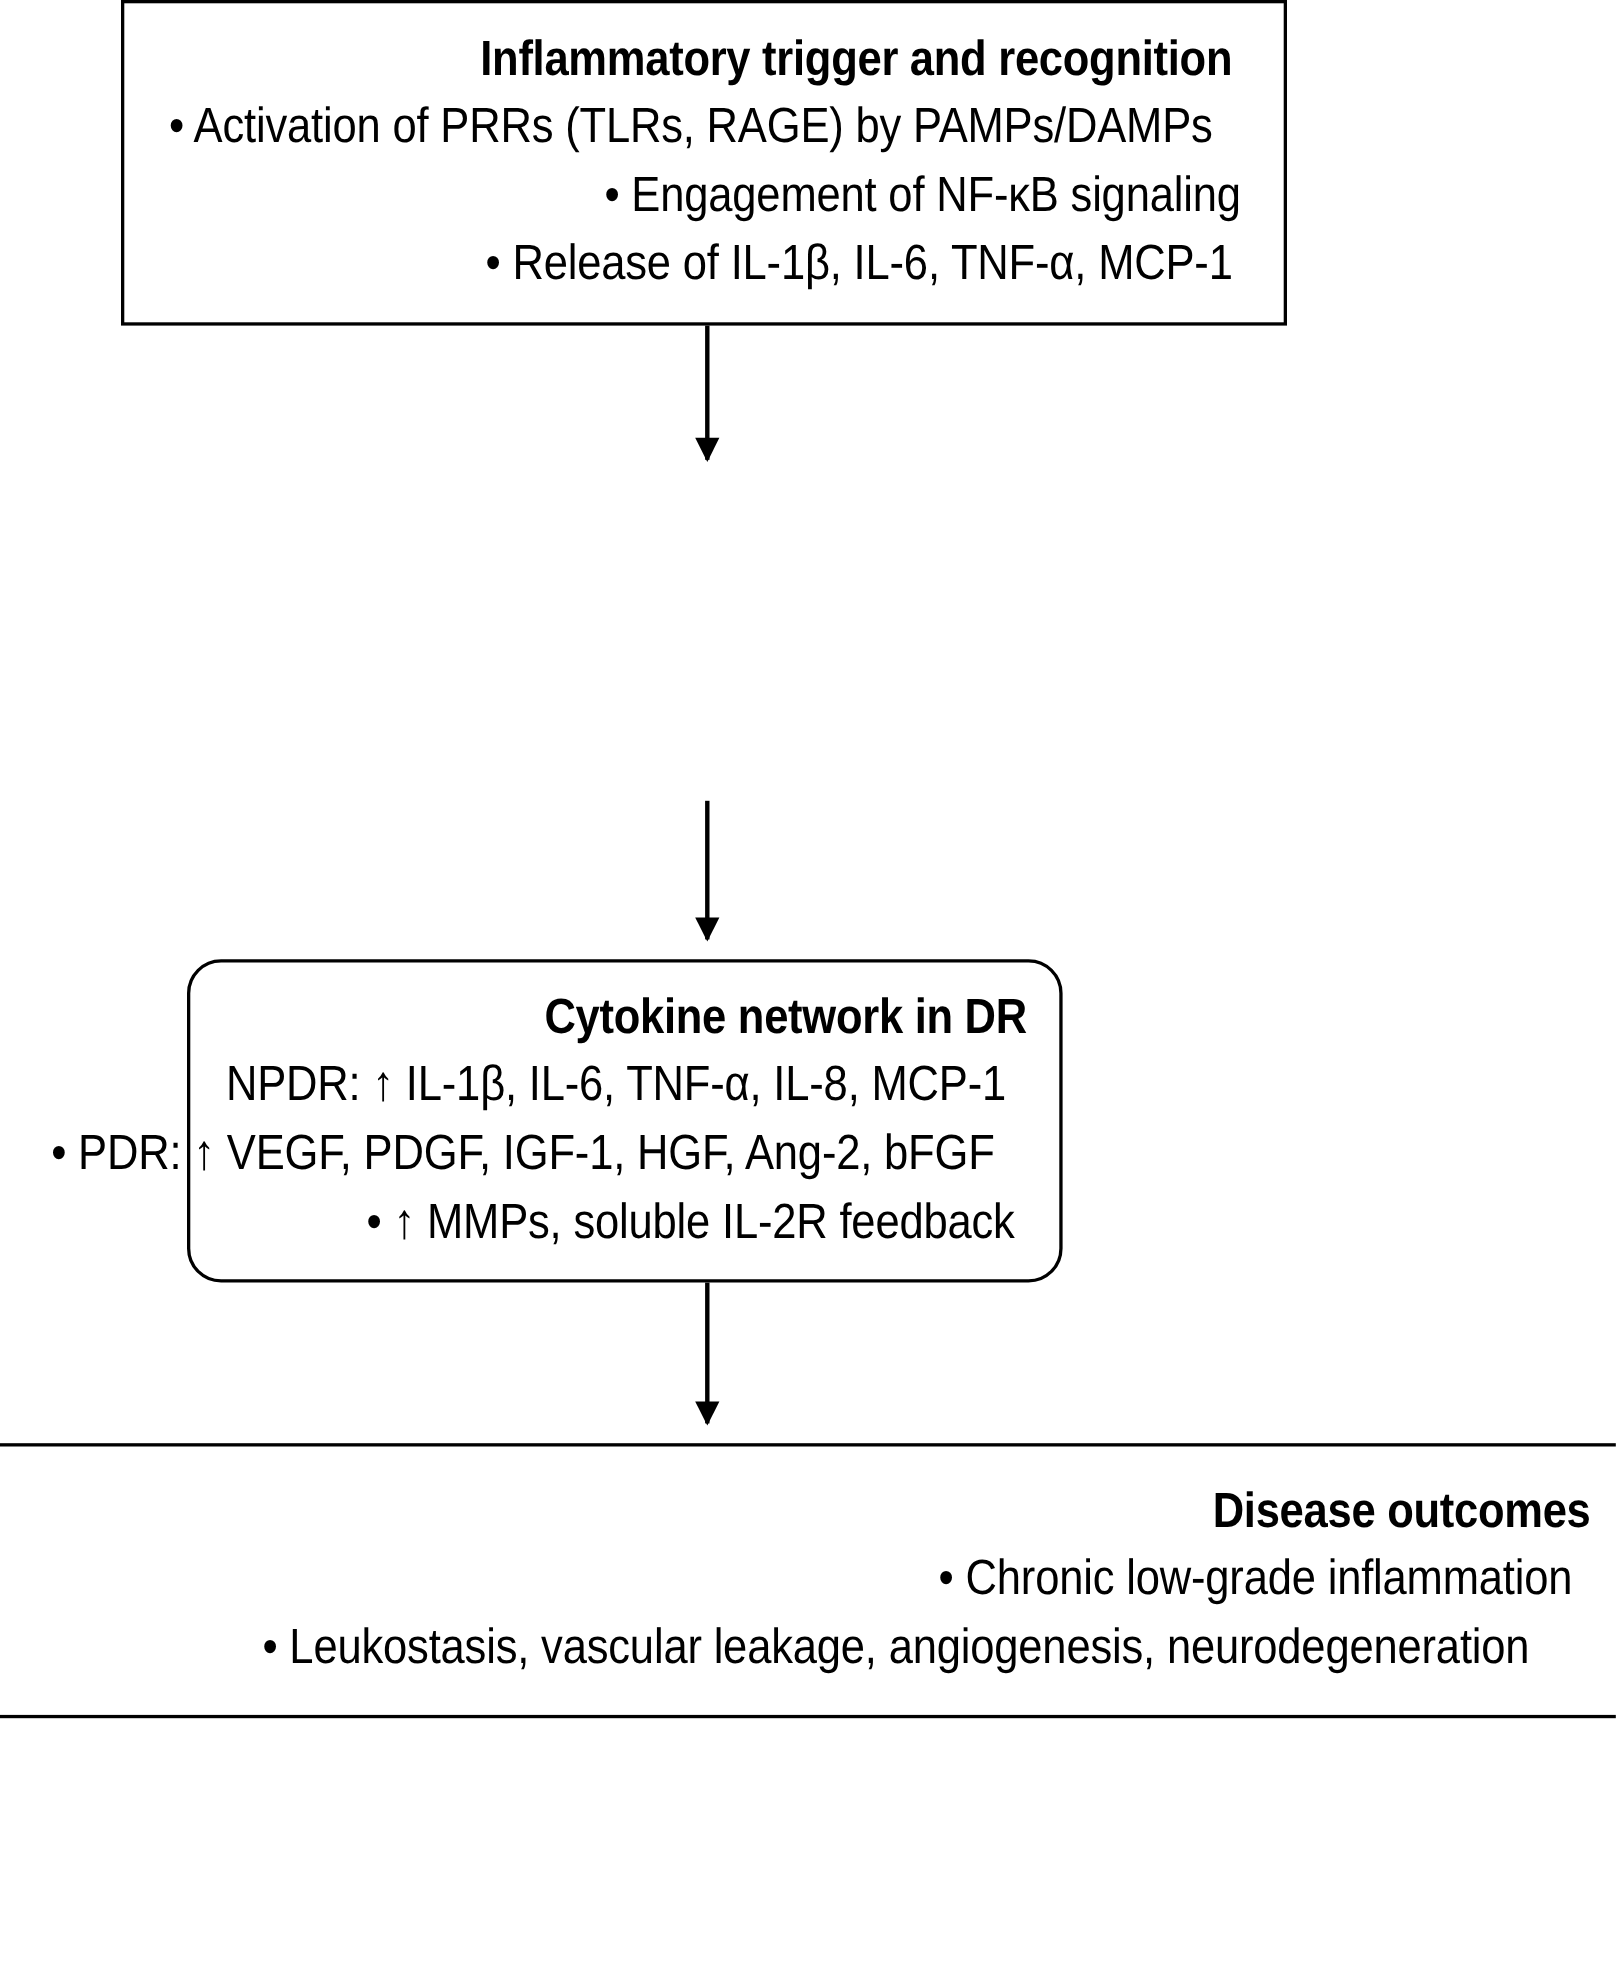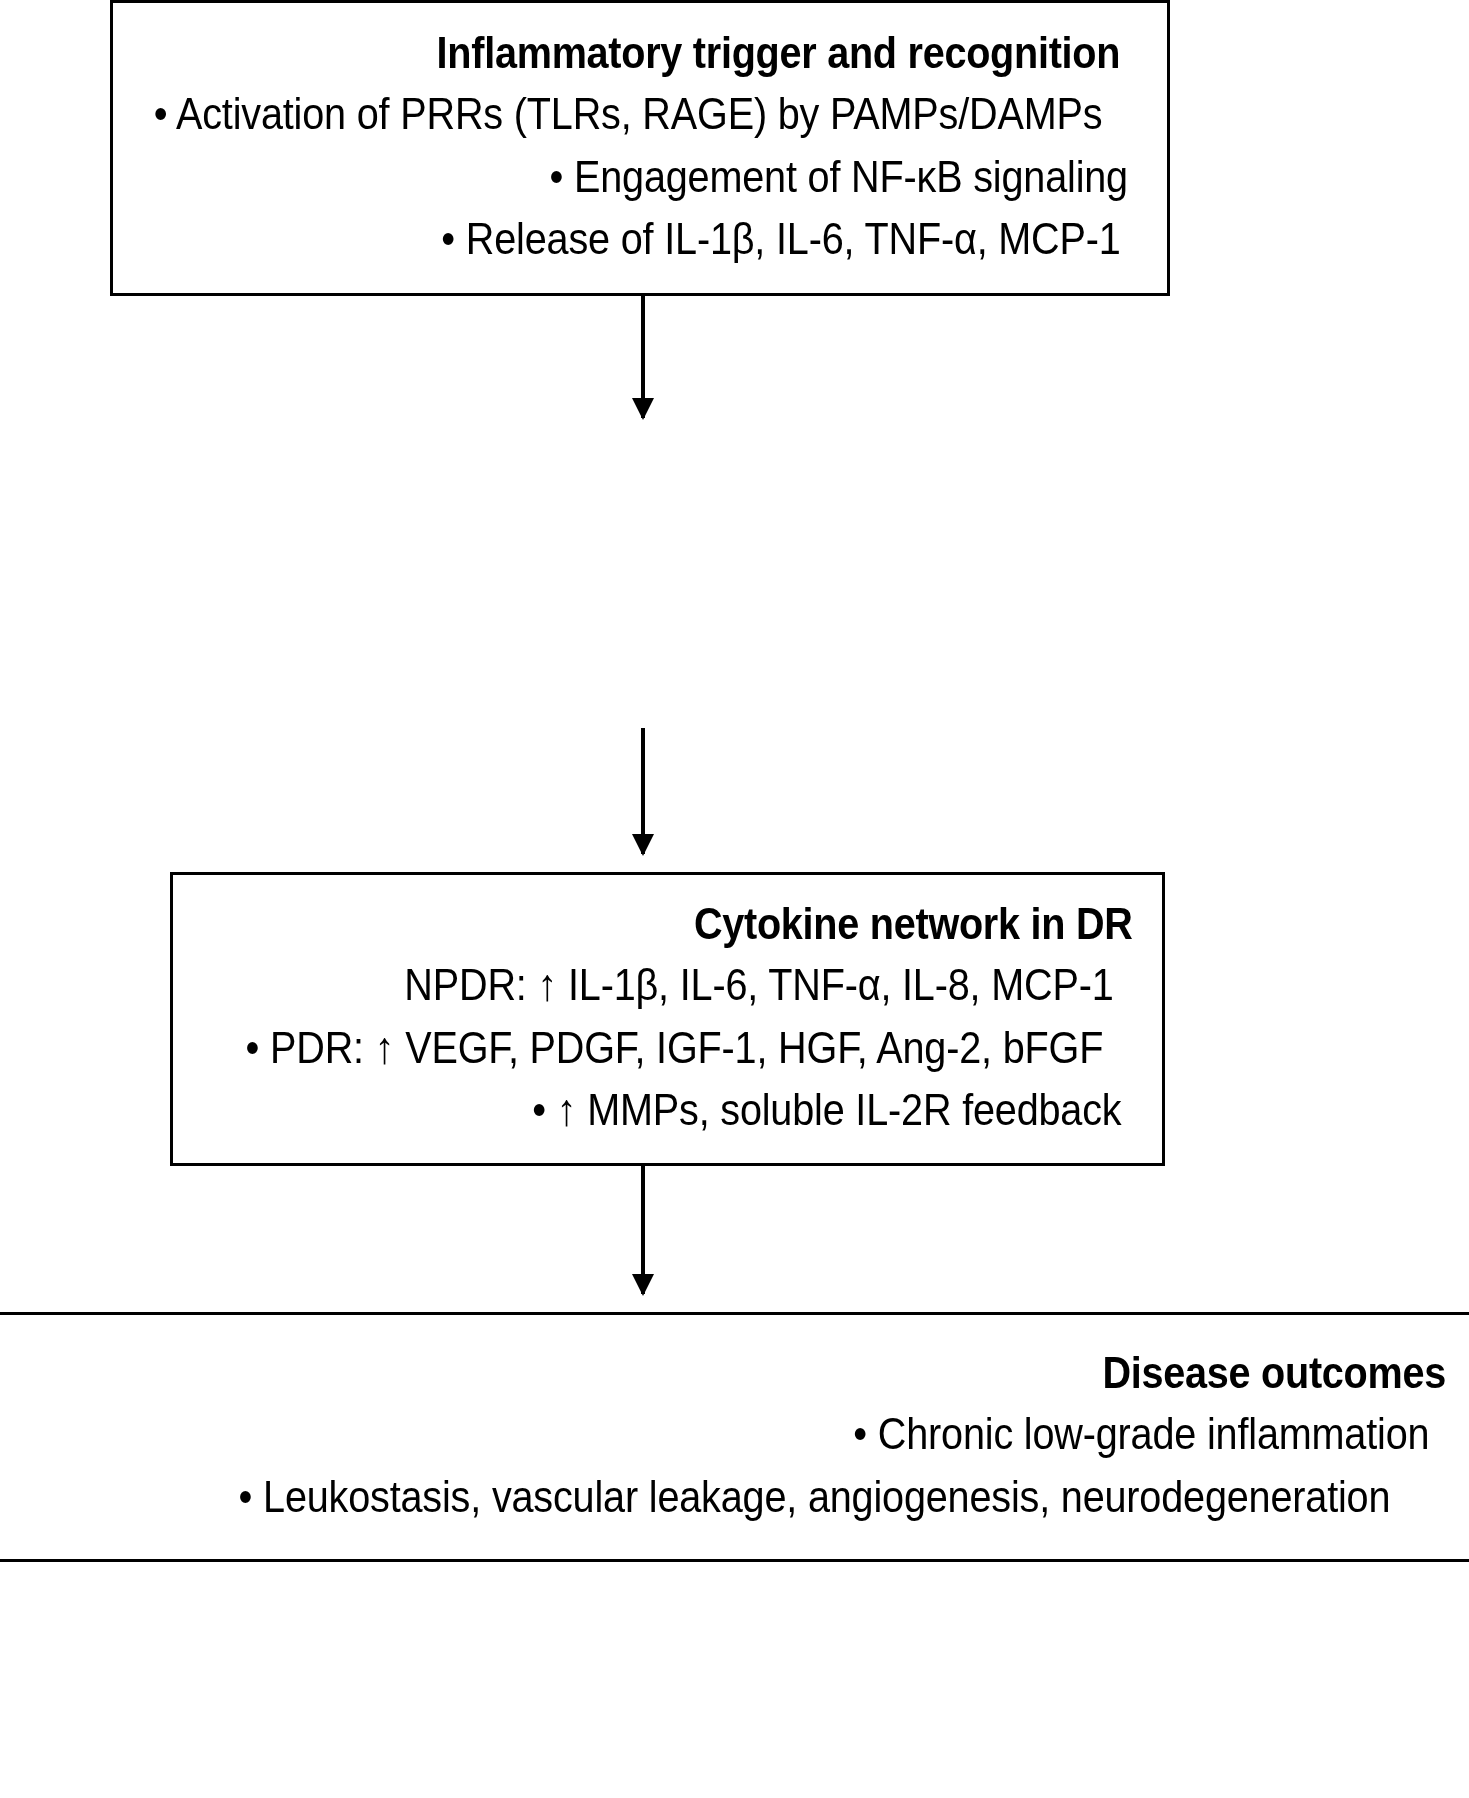--- a/index.html
+++ b/index.html
@@ -59,22 +59,23 @@
   }
   #box-2 {
     left: 141px;
     top: 434px;
     width: 1000px;
     height: 294px;
   }
   #box-3 {
     left: 170px;
     top: 872px;
-    width: 995px;
+    width: 796px;
     height: 294px;
+    border-radius: 31px;
   }
   #box-4 {
     left: 0px;
     top: 1312px;
     width: 1469px;
     height: 250px;
     border-left: none;
     border-right: none;
   }
   

